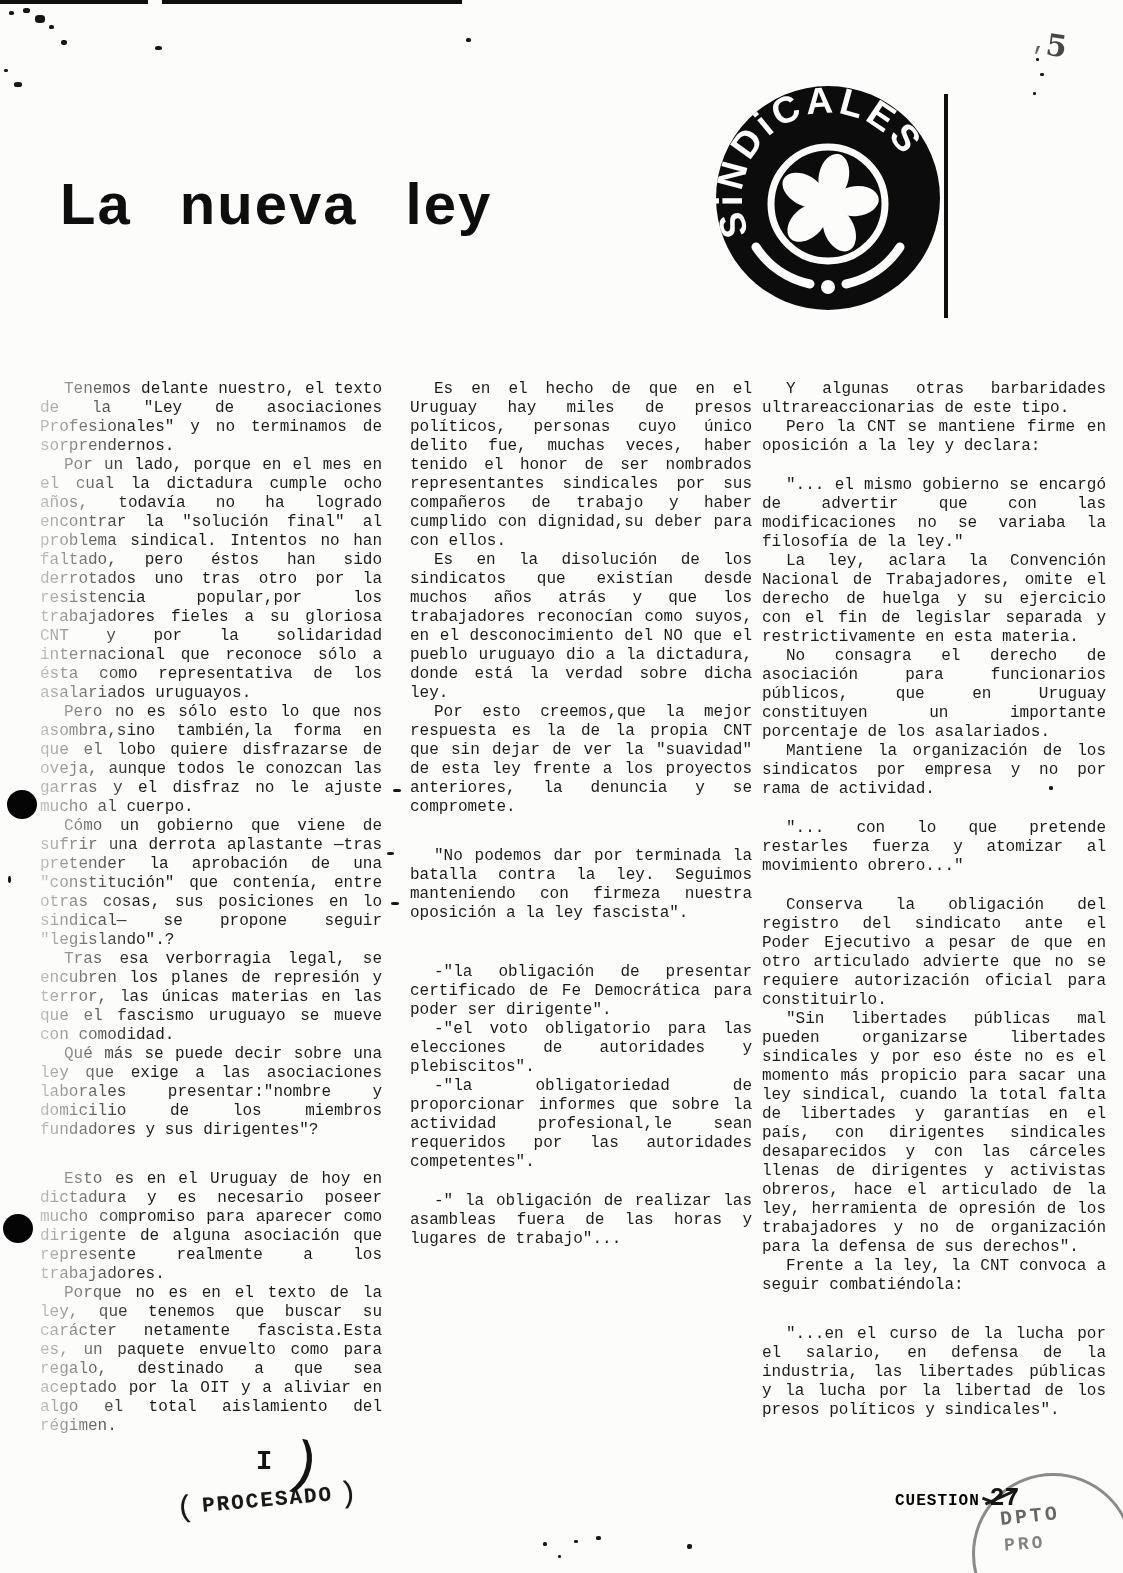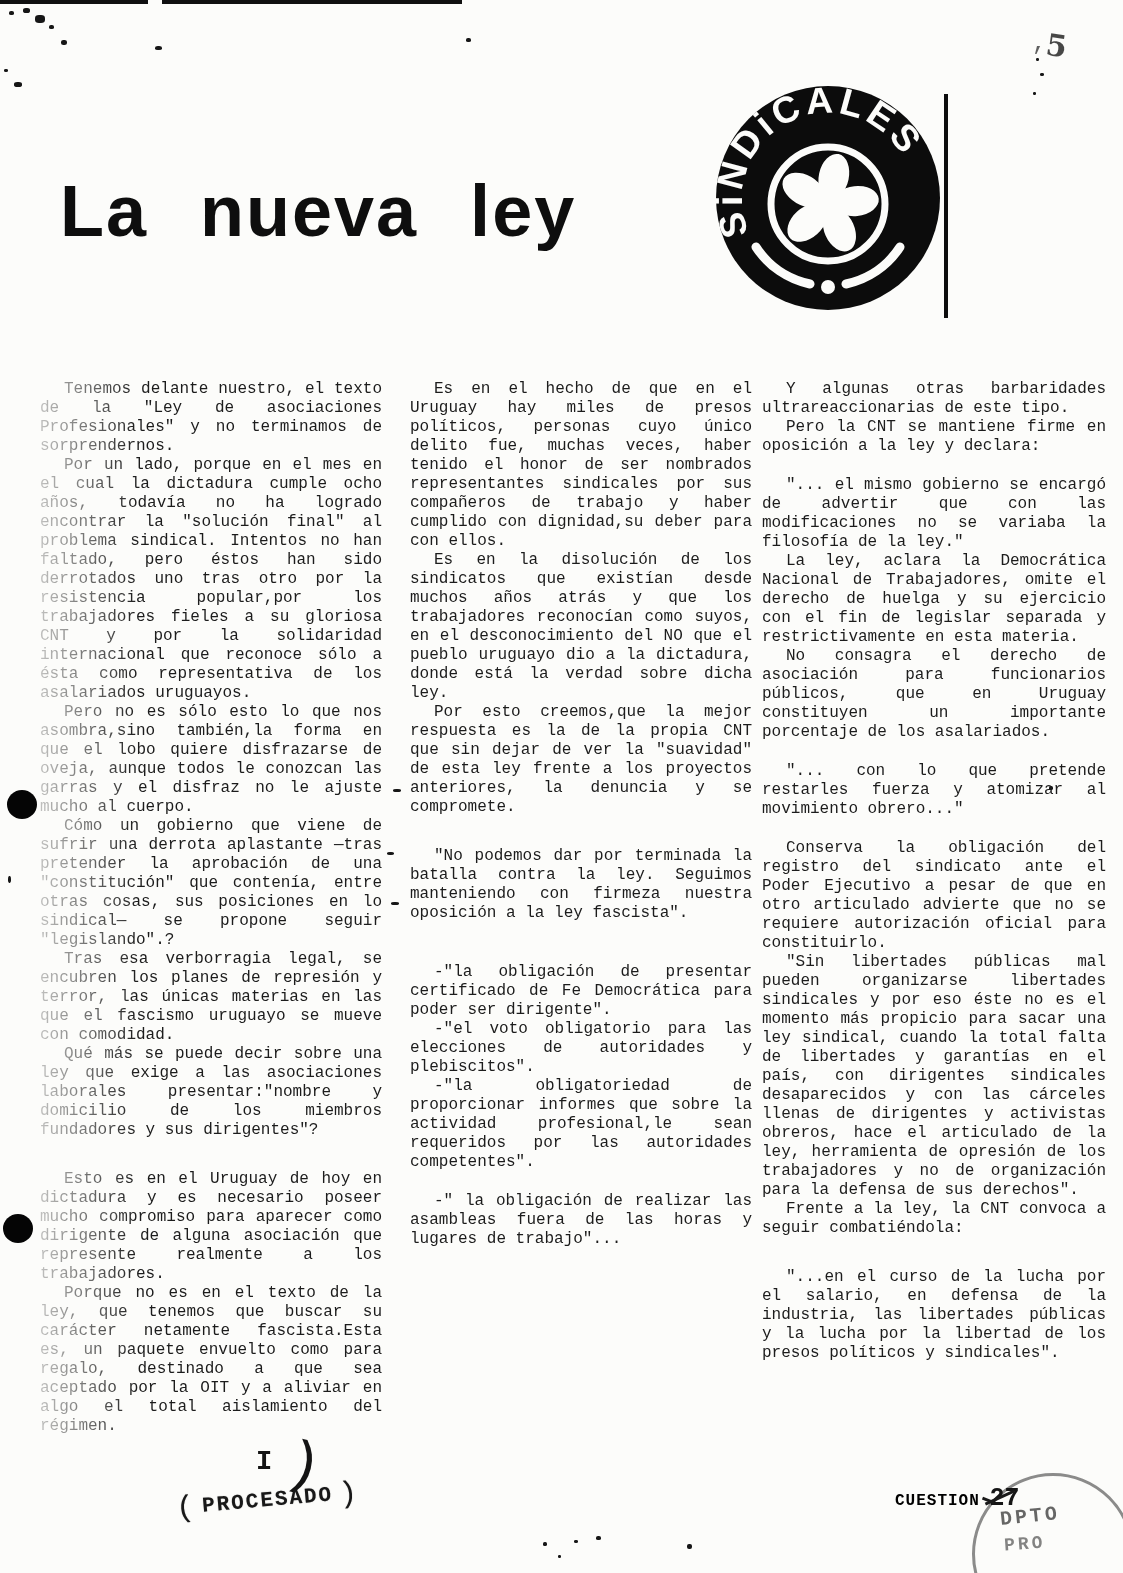--- a/index.html
+++ b/index.html
@@ -11,21 +11,21 @@
   
   .strip{position:absolute;background:#101010;}
   .speck{position:absolute;background:#161616;border-radius:40%;}
   .hole{position:absolute;width:30px;height:29px;background:#050505;border-radius:50%;z-index:9;}
   .fade{position:absolute;left:34px;top:382px;width:104px;height:1062px;z-index:5;pointer-events:none;
         background:linear-gradient(90deg,rgba(252,252,250,.78),rgba(252,252,250,0));}
   
   .headline{
     position:absolute;left:60px;top:170px;
     font-family:"Liberation Sans",sans-serif;font-weight:700;
-    font-size:72px;color:#0e0e0e;letter-spacing:2px;word-spacing:30px;white-space:nowrap;
+    font-size:58px;color:#0e0e0e;letter-spacing:2px;word-spacing:30px;white-space:nowrap;
   }
   
   .logo{position:absolute;left:710px;top:80px;width:238px;height:238px;}
   .vrule{position:absolute;left:944px;top:94px;width:4px;height:224px;background:#0d0d0d;}
   
   .body{position:absolute;left:40px;top:380px;display:flex;z-index:2;}
   .col{width:342px;font-size:16px;line-height:19px;text-align:justify;}
   .col + .col{margin-left:28px;}
   .col:nth-child(3){margin-left:10px;width:344px;}
   .col p{margin:0;text-indent:2.5ch;}
@@ -140,22 +140,23 @@
         <p class="p g1h">"No podemos dar por terminada la batalla contra la ley. Seguimos manteniendo con firmeza nuestra oposición a la ley fascista".</p>
         <p class="p g2">-"la obligación de presentar certificado de Fe Democrática para poder ser dirigente".</p>
         <p class="p">-"el voto obligatorio para las elecciones de autoridades y plebiscitos".</p>
         <p class="p">-"la obligatoriedad de proporcionar informes que sobre la actividad profesional,le sean requeridos por las autoridades competentes".</p>
         <p class="p g1">-" la obligación de realizar las asambleas fuera de las horas y lugares de trabajo"...</p>
       </div>
       <div class="col">
         <p class="p">Y algunas otras barbaridades ultrareaccionarias de este tipo.</p>
         <p class="p">Pero la CNT se mantiene firme en oposición a la ley y declara:</p>
         <p class="p g1">"... el mismo gobierno se encargó de advertir que con las modificaciones no se variaba la filosofía de la ley."</p>
-        <p class="p">La ley, aclara la Democrática Nacional de Trabajadores, omite el derecho de huelga y su ejercicio con el fin de legislar separada y restrictivamente en esta materia.</p>
+        <p class="p">La ley, aclara la Convención Nacional de Trabajadores, omite el derecho de huelga y su ejercicio con el fin de legislar separada y restrictivamente en esta materia.</p>
         <p class="p">No consagra el derecho de asociación para funcionarios públicos, que en Uruguay constituyen un importante porcentaje de los asalariados.</p>
+        <p class="p">Mantiene la organización de los sindicatos por empresa y no por rama de actividad.</p>
         <p class="p g1">"... con lo que pretende restarles fuerza y atomizar al movimiento obrero..."</p>
         <p class="p g1">Conserva la obligación del registro del sindicato ante el Poder Ejecutivo a pesar de que en otro articulado advierte que no se requiere autorización oficial para constituirlo.</p>
         <p class="p">"Sin libertades públicas mal pueden organizarse libertades sindicales y por eso éste no es el momento más propicio para sacar una ley sindical, cuando la total falta de libertades y garantías en el país, con dirigentes sindicales desaparecidos y con las cárceles llenas de dirigentes y activistas obreros, hace el articulado de la ley, herramienta de opresión de los trabajadores y no de organización para la defensa de sus derechos".</p>
         <p class="p">Frente a la ley, la CNT convoca a seguir combatiéndola:</p>
         <p class="p g1h">"...en el curso de la lucha por el salario, en defensa de la industria, las libertades públicas y la lucha por la libertad de los presos políticos y sindicales".</p>
       </div>
     </div>
   <div class="fade"></div>
 
   <span class="proc-top-i">I</span>

